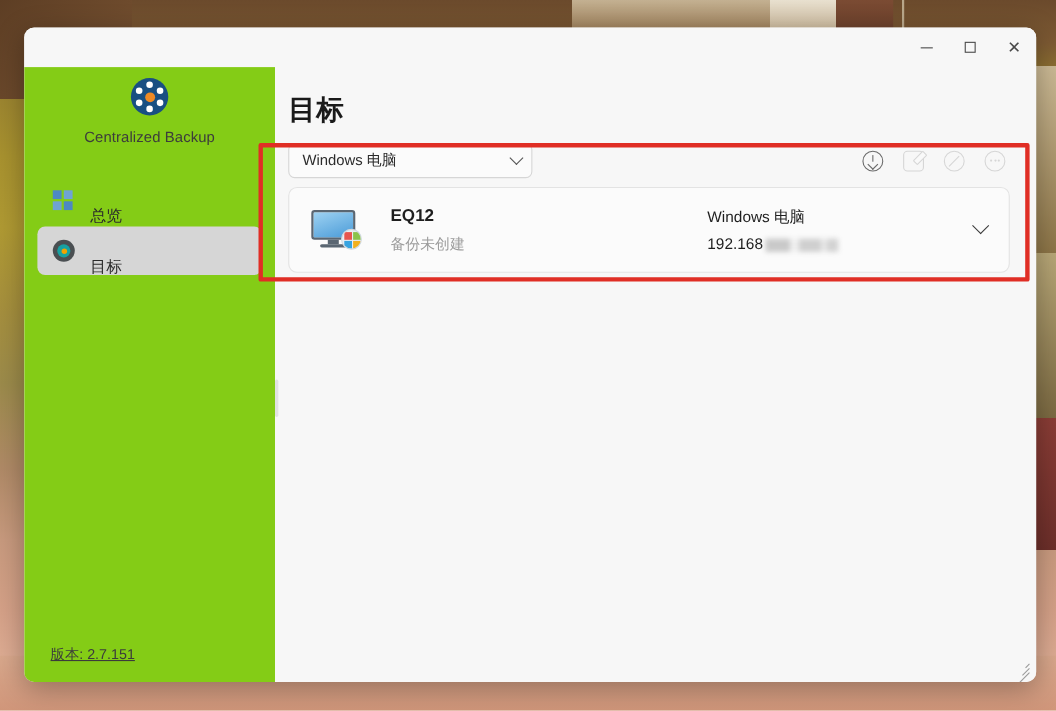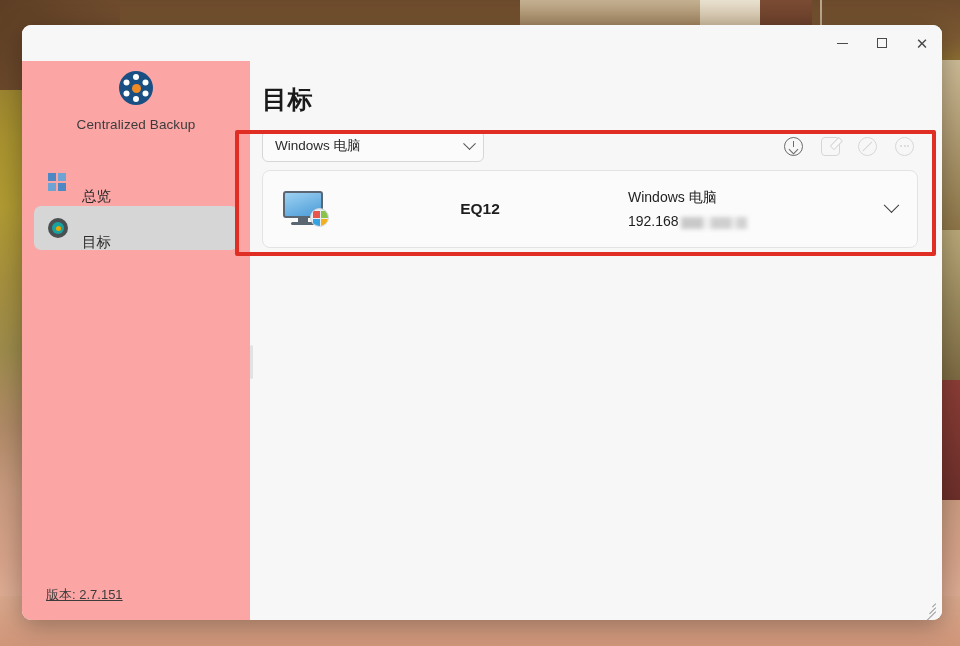--- a/index.html
+++ b/index.html
@@ -72,21 +72,21 @@
   .glyph-min { display:block; width:11px; height:1px; background:#4a4a4a; }
   .glyph-max { display:block; width:10px; height:10px; border:1px solid #4a4a4a; }
   .glyph-close { font-size: 15px; font-weight: 300; }
 
   .body-row { flex: 1; display: flex; min-height: 0; }
 
   
   .sidebar {
     width: 228px;
     flex: 0 0 228px;
-    background: #fca5a5;
+    background: #84cc16;
     display: flex;
     flex-direction: column;
     padding-top: 4px;
     position: relative;
   }
   .brand { text-align: center; padding: 6px 0 10px; }
   .brand-logo {
     width: 34px; height: 34px; margin: 0 auto 12px;
     border-radius: 50%;
     background: #194f82;
@@ -271,21 +271,21 @@
     width: 19px; height: 19px; border-radius: 50%;
     background: #e9eef3; border: 1px solid #cfd8df;
     overflow: hidden;
   }
   .winflag i { position: absolute; width: 7px; height: 7px; }
   .winflag i:nth-child(1){left:2px;top:2px;background:#e8554d;}
   .winflag i:nth-child(2){left:10px;top:2px;background:#8bc34a;}
   .winflag i:nth-child(3){left:2px;top:10px;background:#36a3e0;}
   .winflag i:nth-child(4){left:10px;top:10px;background:#f2b01e;}
 
-  .dev-names { margin-left: 11px; width: 280px; text-align: center; }
+  .dev-names { margin-left: 26px; width: 280px; }
   .dev-name { font-size: 15.5px; font-weight: bold; color: #1e1e1e; }
   .dev-sub { font-size: 13.5px; color: #9b9b9b; margin-top: 7px; }
   .dev-meta { margin-left: 8px; flex: 1; }
   .dev-type { font-size: 14px; color: #1e1e1e; }
   .dev-ip { font-size: 14px; color: #1e1e1e; margin-top: 6px;
             display: flex; align-items: flex-end; }
   .ip-blur {
     display: inline-block; width: 66px; height: 12px; margin-left: 2px;
     background: linear-gradient(90deg,#c9c9c9 0 22px,#efefef 22px 30px,#cfcfcf 30px 50px,#e8e8e8 50px 56px,#d2d2d2 56px 66px);
     filter: blur(2.2px);
@@ -419,20 +419,21 @@
           <span class="base"></span>
           <span class="winflag">
               <i></i>
               <i></i>
               <i></i>
               <i></i>
             </span>
         </div>
         <div class="dev-names">
           <div class="dev-name">EQ12</div>
+          <div class="dev-sub">备份未创建</div>
         </div>
         <div class="dev-meta">
           <div class="dev-type">Windows 电脑</div>
           <div class="dev-ip">
             <span>192.168</span>
             <span class="ip-blur"></span>
           </div>
         </div>
         <span class="card-chev"></span>
       </div>

